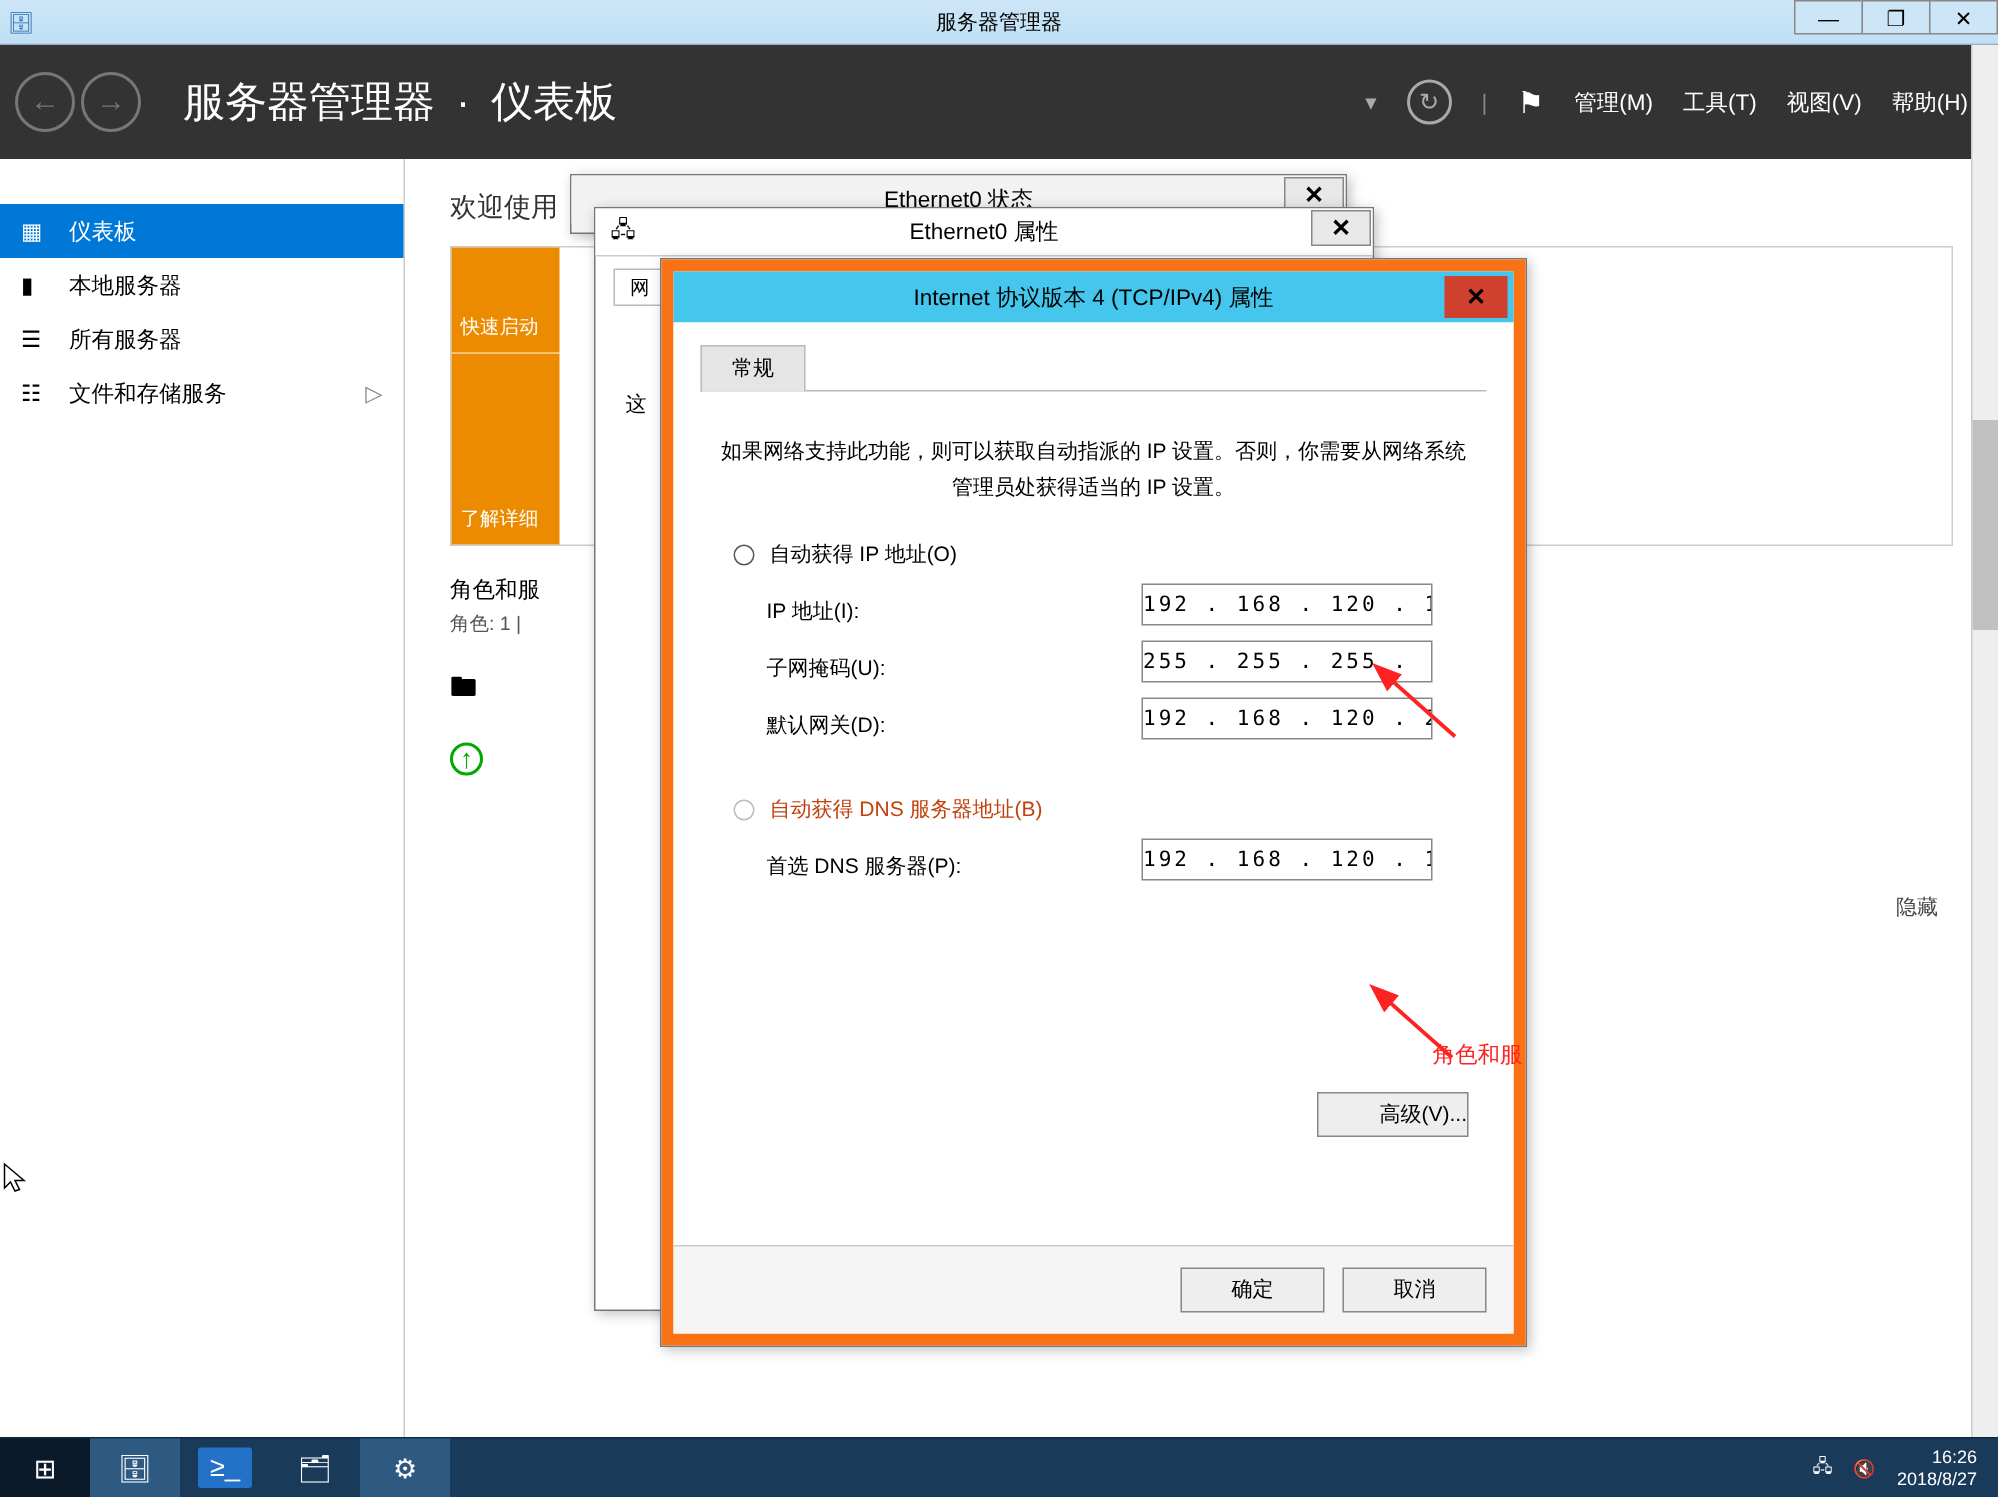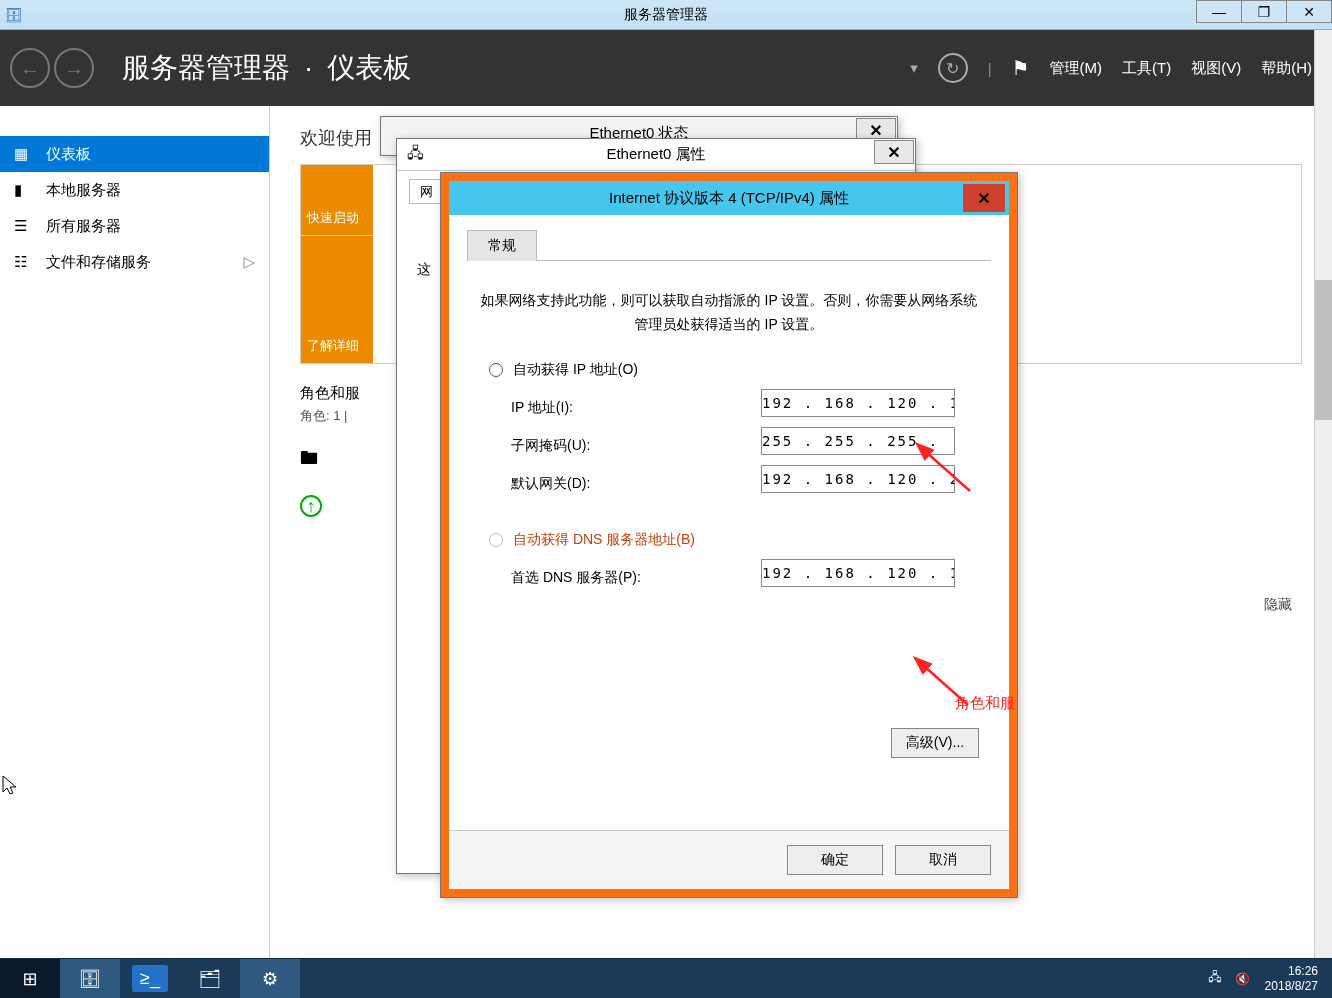--- a/index.html
+++ b/index.html
@@ -57,21 +57,21 @@
 .desc { font-size:14px; margin:28px 10px 24px 10px; line-height:1.7;text-align:center; }
 .radio-row { display:flex; align-items:center; gap:10px; margin:6px 0 10px 22px; font-size:14px; }
 .radio { width:14px;height:14px;border:1px solid #555;border-radius:50%;display:inline-flex;align-items:center;justify-content:center; }
 .radio.sel::after { content:""; width:7px;height:7px;background:#000;border-radius:50%; }
 .radio.disabled { border-color:#bbb; }
 .field-row { display:flex; align-items:flex-end; margin:10px 0 10px 44px; font-size:14px; }
 .field-label { width:250px; }
 .ip-input { width:194px; height:28px; border:1px solid #888; font-family:monospace; font-size:14px; text-align:center; letter-spacing:2px; background:#fff; }
 .check-row { display:flex; align-items:center; gap:10px; margin:40px 0 0 34px; font-size:14px; }
 .checkbox { width:14px;height:14px;border:1px solid #555; }
-.adv-btn { position:absolute; right:30px; bottom:72px; width:88px;height:30px;border:1px solid #888;background:#eee;font-size:14px; }
+.adv-btn { position:absolute; right:30px; bottom:72px; width:101px;height:30px;border:1px solid #888;background:#eee;font-size:14px;text-align:right; }
 .dlg-buttons { display:flex; justify-content:flex-end; gap:12px; padding:14px 18px; border-top:1px solid #ccc; background:#f5f5f5; }
 .dlg-btn { width:96px;height:30px;border:1px solid #888;background:#eee;font-size:14px; }
 
 
 .arrow { position:absolute; pointer-events:none; }
 .anno-text { position:absolute; color:#f22; font-size:15px; font-family:"SimSun",serif; }
 
 
 .hide-label { position:absolute; right:40px; top:490px; font-size:14px; color:#444; }
 

